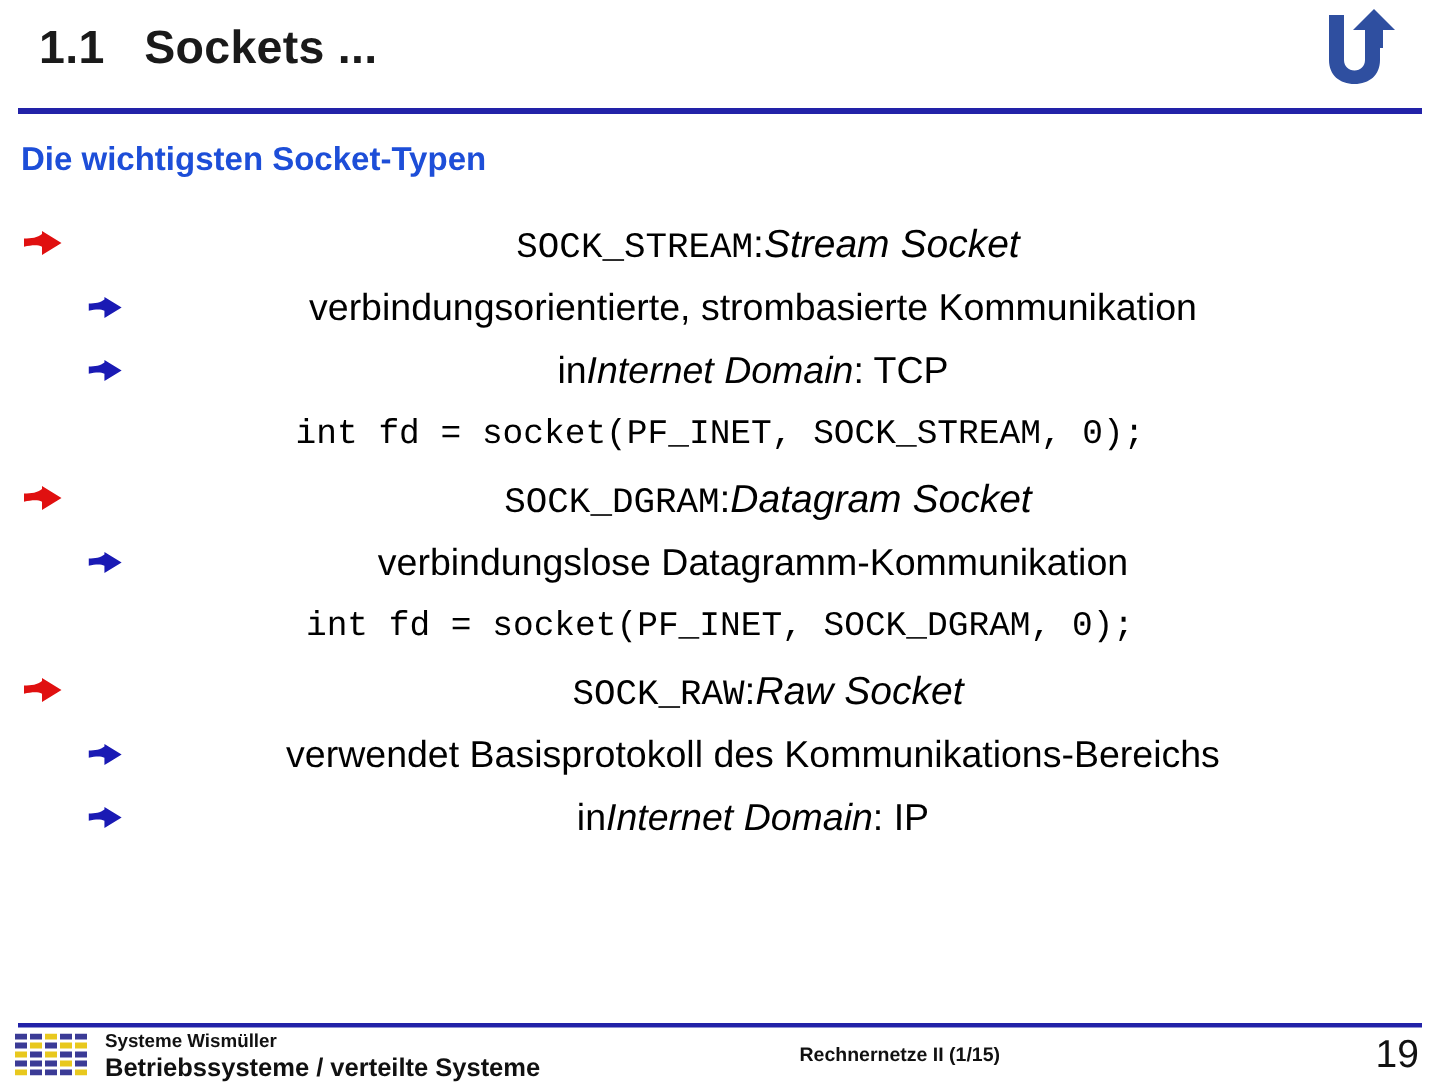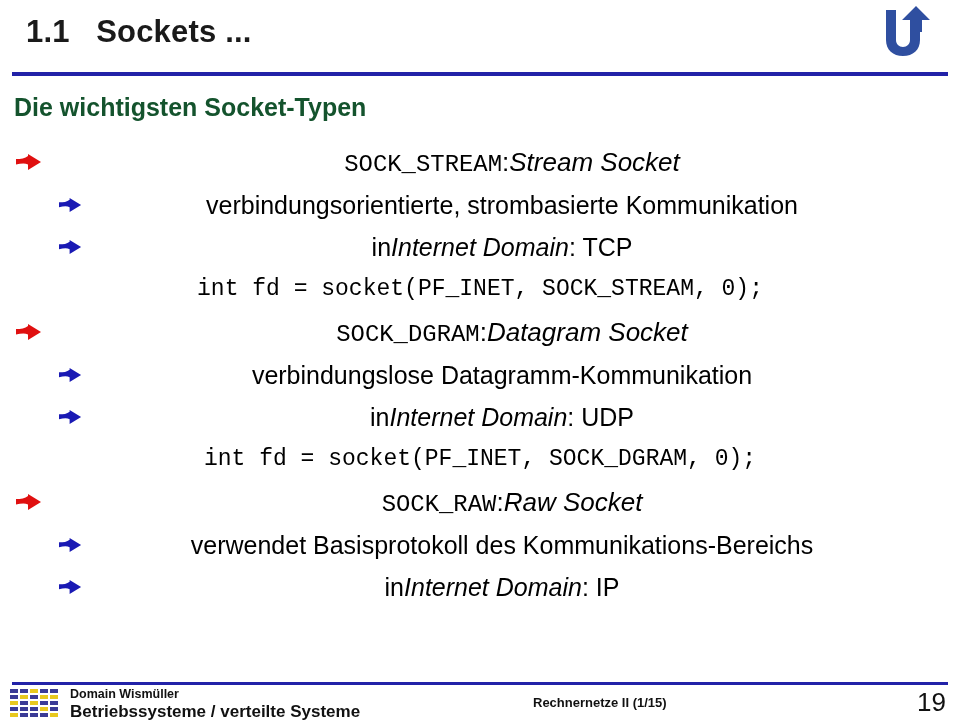--- a/index.html
+++ b/index.html
@@ -48,23 +48,23 @@
     width: 936px;
     height: 4px;
     background: #2222a8;
   }
 
   
   .section-heading {
     position: absolute;
     left: 14px;
     top: 93px;
-    font-size: 25px;
-    font-weight: bold;
-    color: #14532d;
+    font-size: 22px;
+    font-weight: bold;
+    color: #1d4ed8;
     white-space: pre;
   }
 
   
   .content {
     position: absolute;
     left: 0;
     top: 140px;
     width: 960px;
   }
@@ -229,26 +229,20 @@
     <span class="txt mono">SOCK_DGRAM</span><span class="txt">: </span><span class="txt ital">Datagram Socket</span>
   </div>
 
   <div class="line lvl2">
     <svg class="bullet" viewBox="0 0 26 17">
       <path d="M0 5.5 C5 5.5 9 5 12 2.5 L12 0.5 L25 8.5 L12 16.5 L12 11 C9 9.5 5 10 0 11 Z" fill="#1a1ab4"></path>
     </svg>
     <span class="txt">verbindungslose Datagramm-Kommunikation</span>
   </div>
 
-  <div class="line lvl2">
-    <svg class="bullet" viewBox="0 0 26 17">
-      <path d="M0 5.5 C5 5.5 9 5 12 2.5 L12 0.5 L25 8.5 L12 16.5 L12 11 C9 9.5 5 10 0 11 Z" fill="#1a1ab4"></path>
-    </svg>
-    <span class="txt">in </span><span class="txt ital">Internet Domain</span><span class="txt">: UDP</span>
-  </div>
 
   <div class="line codeline">int fd = socket(PF_INET, SOCK_DGRAM, 0);</div>
 
   <div class="line lvl1">
     <svg class="bullet" viewBox="0 0 26 17">
       <path d="M0 5.5 C5 5.5 9 5 12 2.5 L12 0.5 L25 8.5 L12 16.5 L12 11 C9 9.5 5 10 0 11 Z" fill="#e01010"></path>
     </svg>
     <span class="txt mono">SOCK_RAW</span><span class="txt">: </span><span class="txt ital">Raw Socket</span>
   </div>
 
@@ -298,17 +292,17 @@
       <rect x="40" y="18" width="8" height="4" fill="#3b3b96"></rect>
 
       <rect x="0" y="24" width="8" height="4" fill="#e8c81e"></rect>
       <rect x="10" y="24" width="8" height="4" fill="#3b3b96"></rect>
       <rect x="20" y="24" width="8" height="4" fill="#3b3b96"></rect>
       <rect x="30" y="24" width="8" height="4" fill="#3b3b96"></rect>
       <rect x="40" y="24" width="8" height="4" fill="#e8c81e"></rect>
     </g>
   </svg>
 
-  <div class="footer-author">Domain Wismüller</div>
+  <div class="footer-author">Systeme Wismüller</div>
   <div class="footer-dept">Betriebssysteme / verteilte Systeme</div>
   <div class="footer-course">Rechnernetze II (1/15)</div>
   <div class="footer-page">19</div>
 </div>
 
 </body></html>

